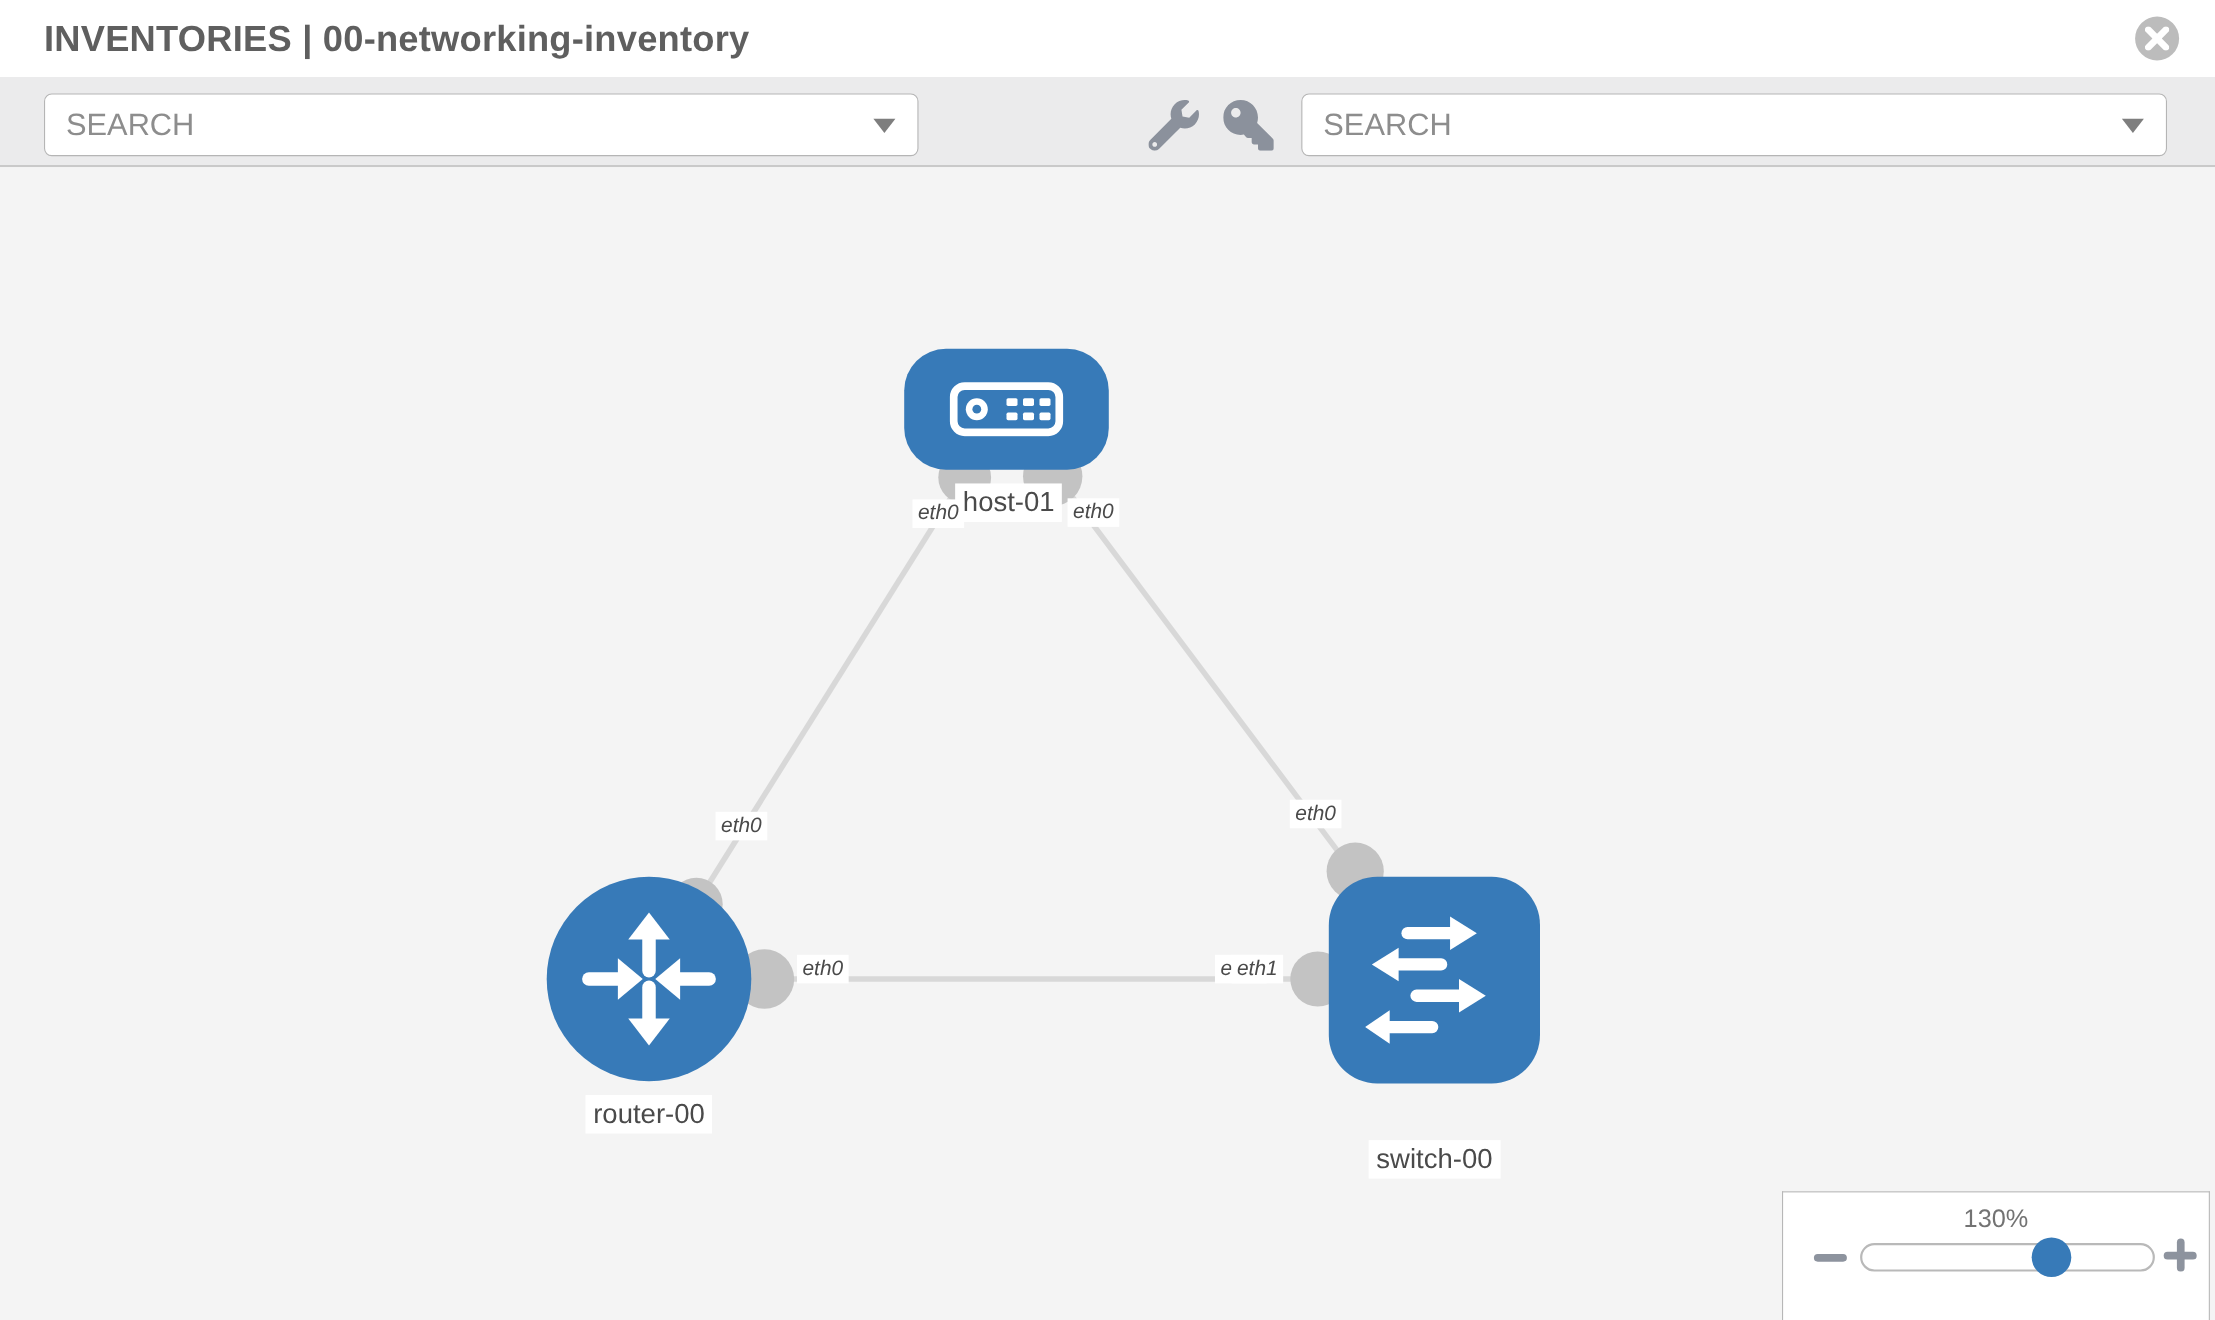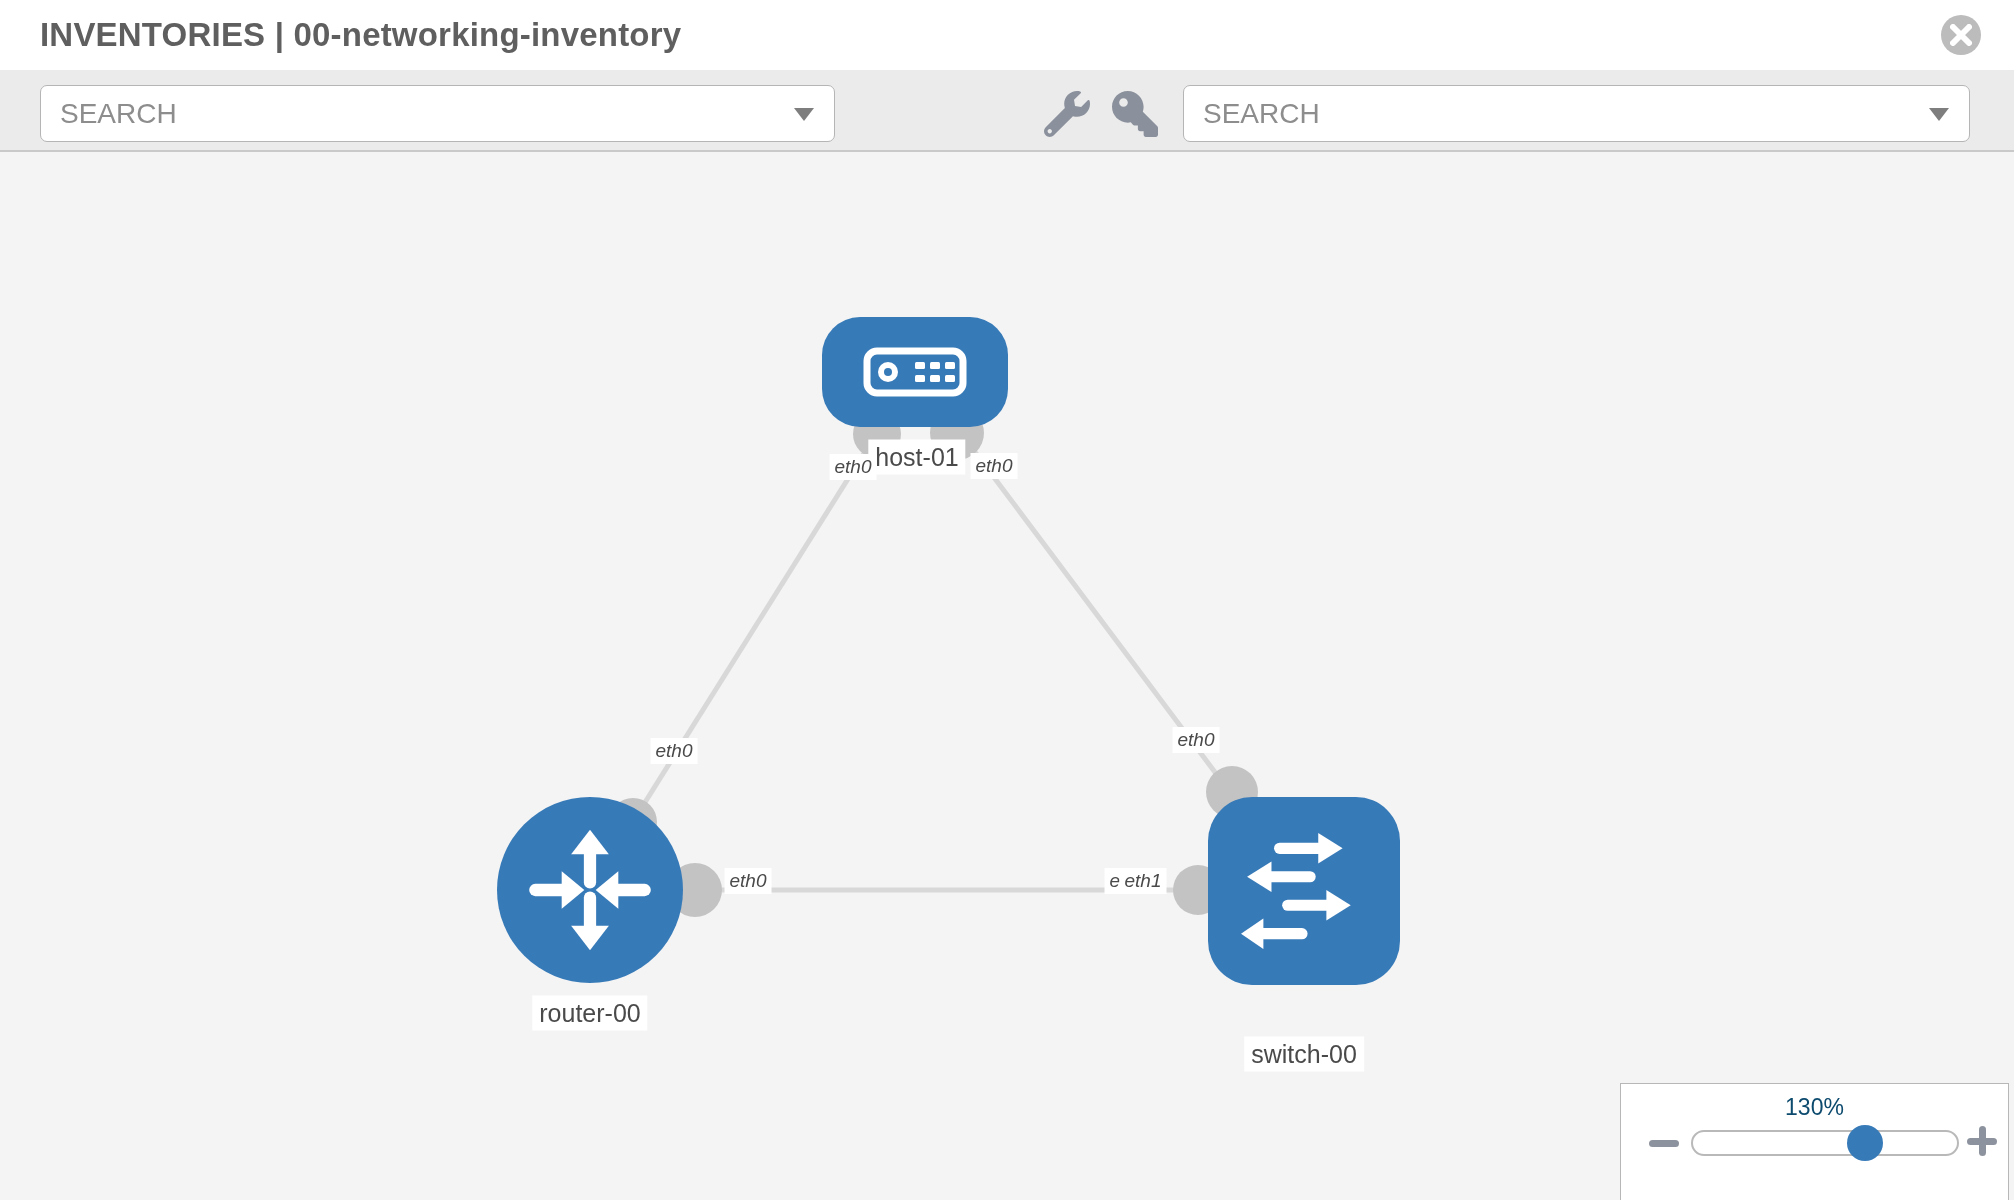--- a/index.html
+++ b/index.html
@@ -45,21 +45,21 @@
   .lbl { position:absolute; transform:translate(-50%,-50%); background:#fff;
          color:#4a4a4a; white-space:nowrap; z-index:3; }
   .lbl-node { font-size:25px; padding:3px 7px; }
   .lbl-port { font-size:19px; padding:2px 5px;font-style:italic; }
   .lbl-over { z-index:4; }
 
   
   .zoomer { position:absolute; left:1620px; top:1083px; width:389px; height:118px;
             background:#fff; border:1px solid #b7b7b7; border-bottom:none; z-index:5; }
   .zoom-val { position:absolute; left:0; right:0; top:10px; text-align:center;
-              font-size:23px; color:#0c4a6e; }
+              font-size:23px; color:#737373; }
   .zx { position:absolute; background:none; border:none; cursor:pointer;
         width:34px; height:34px; }
   .zx .bar-h { position:absolute; left:2px; top:14px; width:30px; height:7px;
                border-radius:4px; background:#8d939e; }
   .zx .bar-v { position:absolute; left:14px; top:2px; width:7px; height:30px;
                border-radius:4px; background:#8d939e; }
   .zoom-minus { left:26px; top:42px; }
   .zoom-plus  { left:344px; top:40px; }
   .zoom-track { position:absolute; left:70px; top:46px; width:268px; height:26px;
                 background:#fff; border:2px solid #b9b9b9; border-radius:13px; cursor:pointer; }

